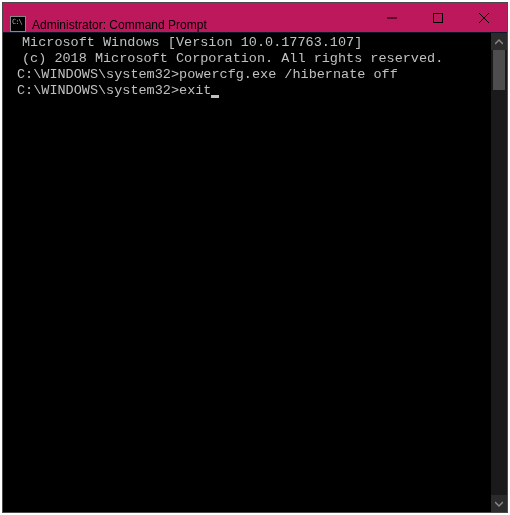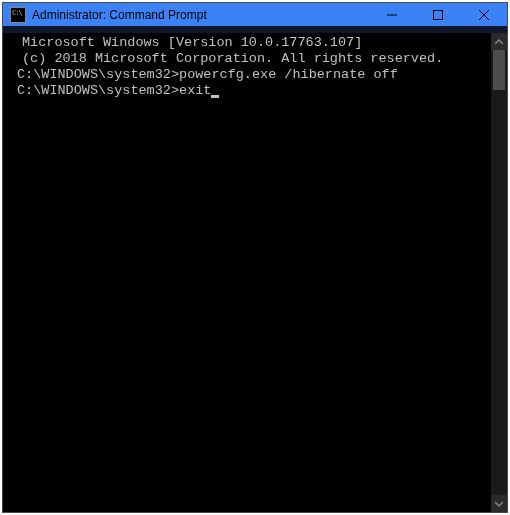--- a/index.html
+++ b/index.html
@@ -18,24 +18,24 @@
       width: 506px;
       height: 511px;
       margin: 2px;
       border: 1px solid #4a4a4a;
       background: #fff;
       display: flex;
       flex-direction: column;
     }
     .titlebar {
       height: 30px;
-      background: #3b82f6;
+      background: #be185d;
       display: flex;
-      align-items: center;
-      border-bottom: 7px solid #0f172a;
+      align-items: flex-end;
+      border-bottom: 1px solid #0f172a;
     }
     .titlebar-icon {
       width: 16px;
       height: 16px;
       margin-left: 7px;
       margin-right: 6px;
       background: #000;
       border: 1px solid #888;
       display: flex;
       align-items: center;

